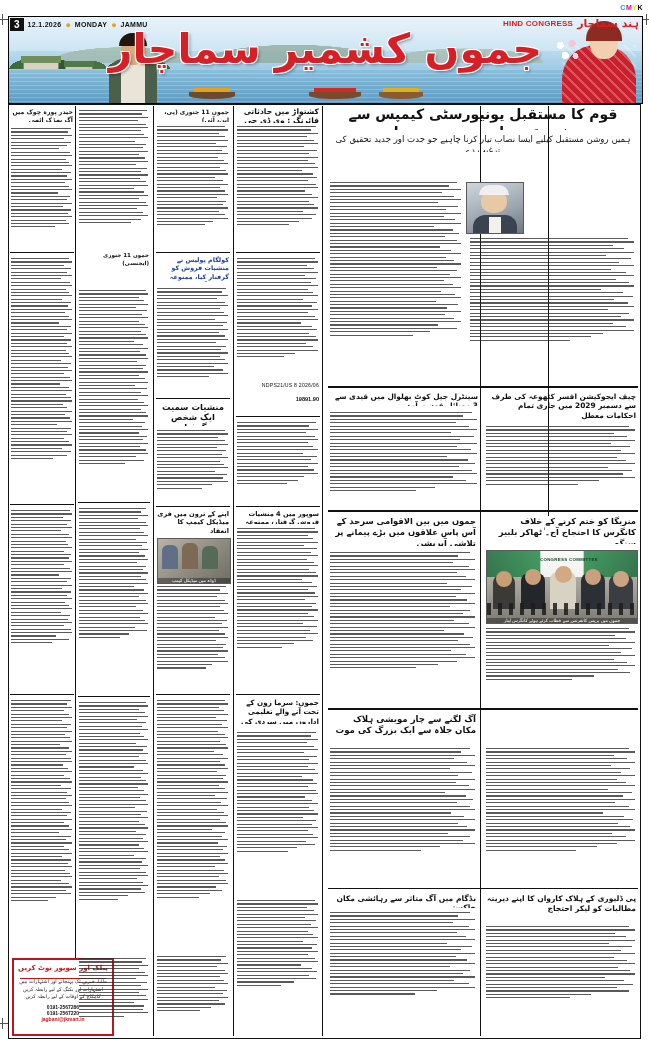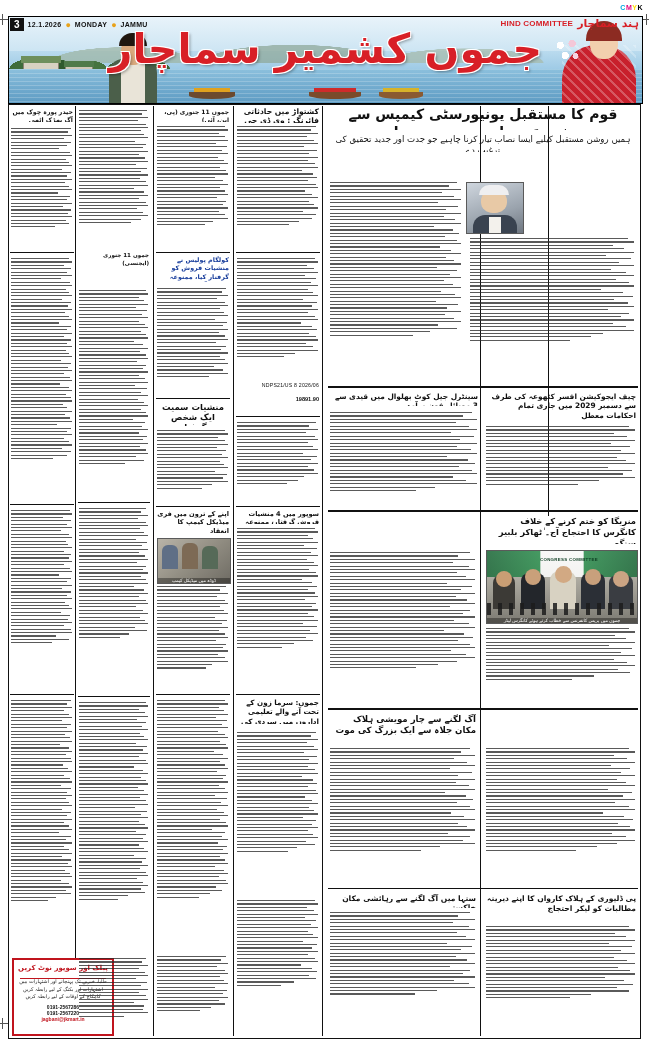--- a/index.html
+++ b/index.html
@@ -156,21 +156,21 @@
   <div class="datetag">
     <div class="pgnum">3</div>
     <div class="dateline">12.1.2026</div>
     <div class="dot">●</div>
     <div class="dateline">MONDAY</div>
     <div class="dot">●</div>
     <div class="dateline">JAMMU</div>
   </div>
 
   <div class="brand">
-    <div class="brand-en">HIND COMMITTEE</div>
+    <div class="brand-en">HIND CONGRESS</div>
     <div class="brand-ur ur">ہند سماچار</div>
   </div>
 
   <div class="hrule" style="left:8px;top:104px;width:633px;"></div>
   <div class="vrule" style="left:8px;top:104px;height:934px;"></div>
   <div class="vrule" style="left:640px;top:104px;height:934px;"></div>
   <div class="hrule" style="left:8px;top:1038px;width:633px;"></div>
 
   <div class="vrule" style="left:75px;top:106px;height:930px;"></div>
   <div class="vrule" style="left:153px;top:106px;height:930px;"></div>
@@ -1196,20 +1196,23 @@
       <i style="width:81%"></i>
       <i style="width:97%"></i>
       <i style="width:91%"></i>
     <i style="width:99%"></i>
       <i style="width:75%"></i>
       <i style="width:61%"></i>
   </div>
 
   <div class="hrule2" style="left:328px;top:510px;width:310px;"></div>
 
+  <div class="col" style="left:330px;top:516px;width:146px;height:30px;">
+    <div class="ur hl" style="font-size:8.4px;text-align:right;line-height:1.3;">جموں میں بین الاقوامی سرحد کے آس پاس علاقوں میں بڑے پیمانے پر تلاشی آپریشن</div>
+  </div>
   <div class="col body-lines" style="left:330px;top:552px;width:146px;height:152px;">
     <i style="width:96%"></i>
       <i style="width:88%"></i>
       <i style="width:99%"></i>
       <i style="width:84%"></i>
       <i style="width:95%"></i>
     <i style="width:99%"></i>
       <i style="width:87%"></i>
       <i style="width:93%"></i>
       <i style="width:99%"></i>
@@ -1355,21 +1358,21 @@
       <i style="width:93%"></i>
       <i style="width:99%"></i>
       <i style="width:87%"></i>
       <i style="width:74%"></i>
     <i style="width:60%"></i>
   </div>
 
   <div class="hrule" style="left:328px;top:888px;width:310px;"></div>
 
   <div class="col" style="left:330px;top:894px;width:146px;height:14px;">
-    <div class="ur hl" style="font-size:7.6px;text-align:right;line-height:1.25;">سنہا میں آگ لگنے سے رہائشی مکان خاکستر</div>
+    <div class="ur hl" style="font-size:7.6px;text-align:right;line-height:1.25;">بڈگام میں آگ متاثر سے رہائشی مکان خاکستر</div>
   </div>
   <div class="col body-lines" style="left:330px;top:912px;width:146px;height:120px;">
     <i style="width:96%"></i>
       <i style="width:88%"></i>
       <i style="width:99%"></i>
       <i style="width:84%"></i>
       <i style="width:95%"></i>
     <i style="width:99%"></i>
       <i style="width:87%"></i>
       <i style="width:93%"></i>

